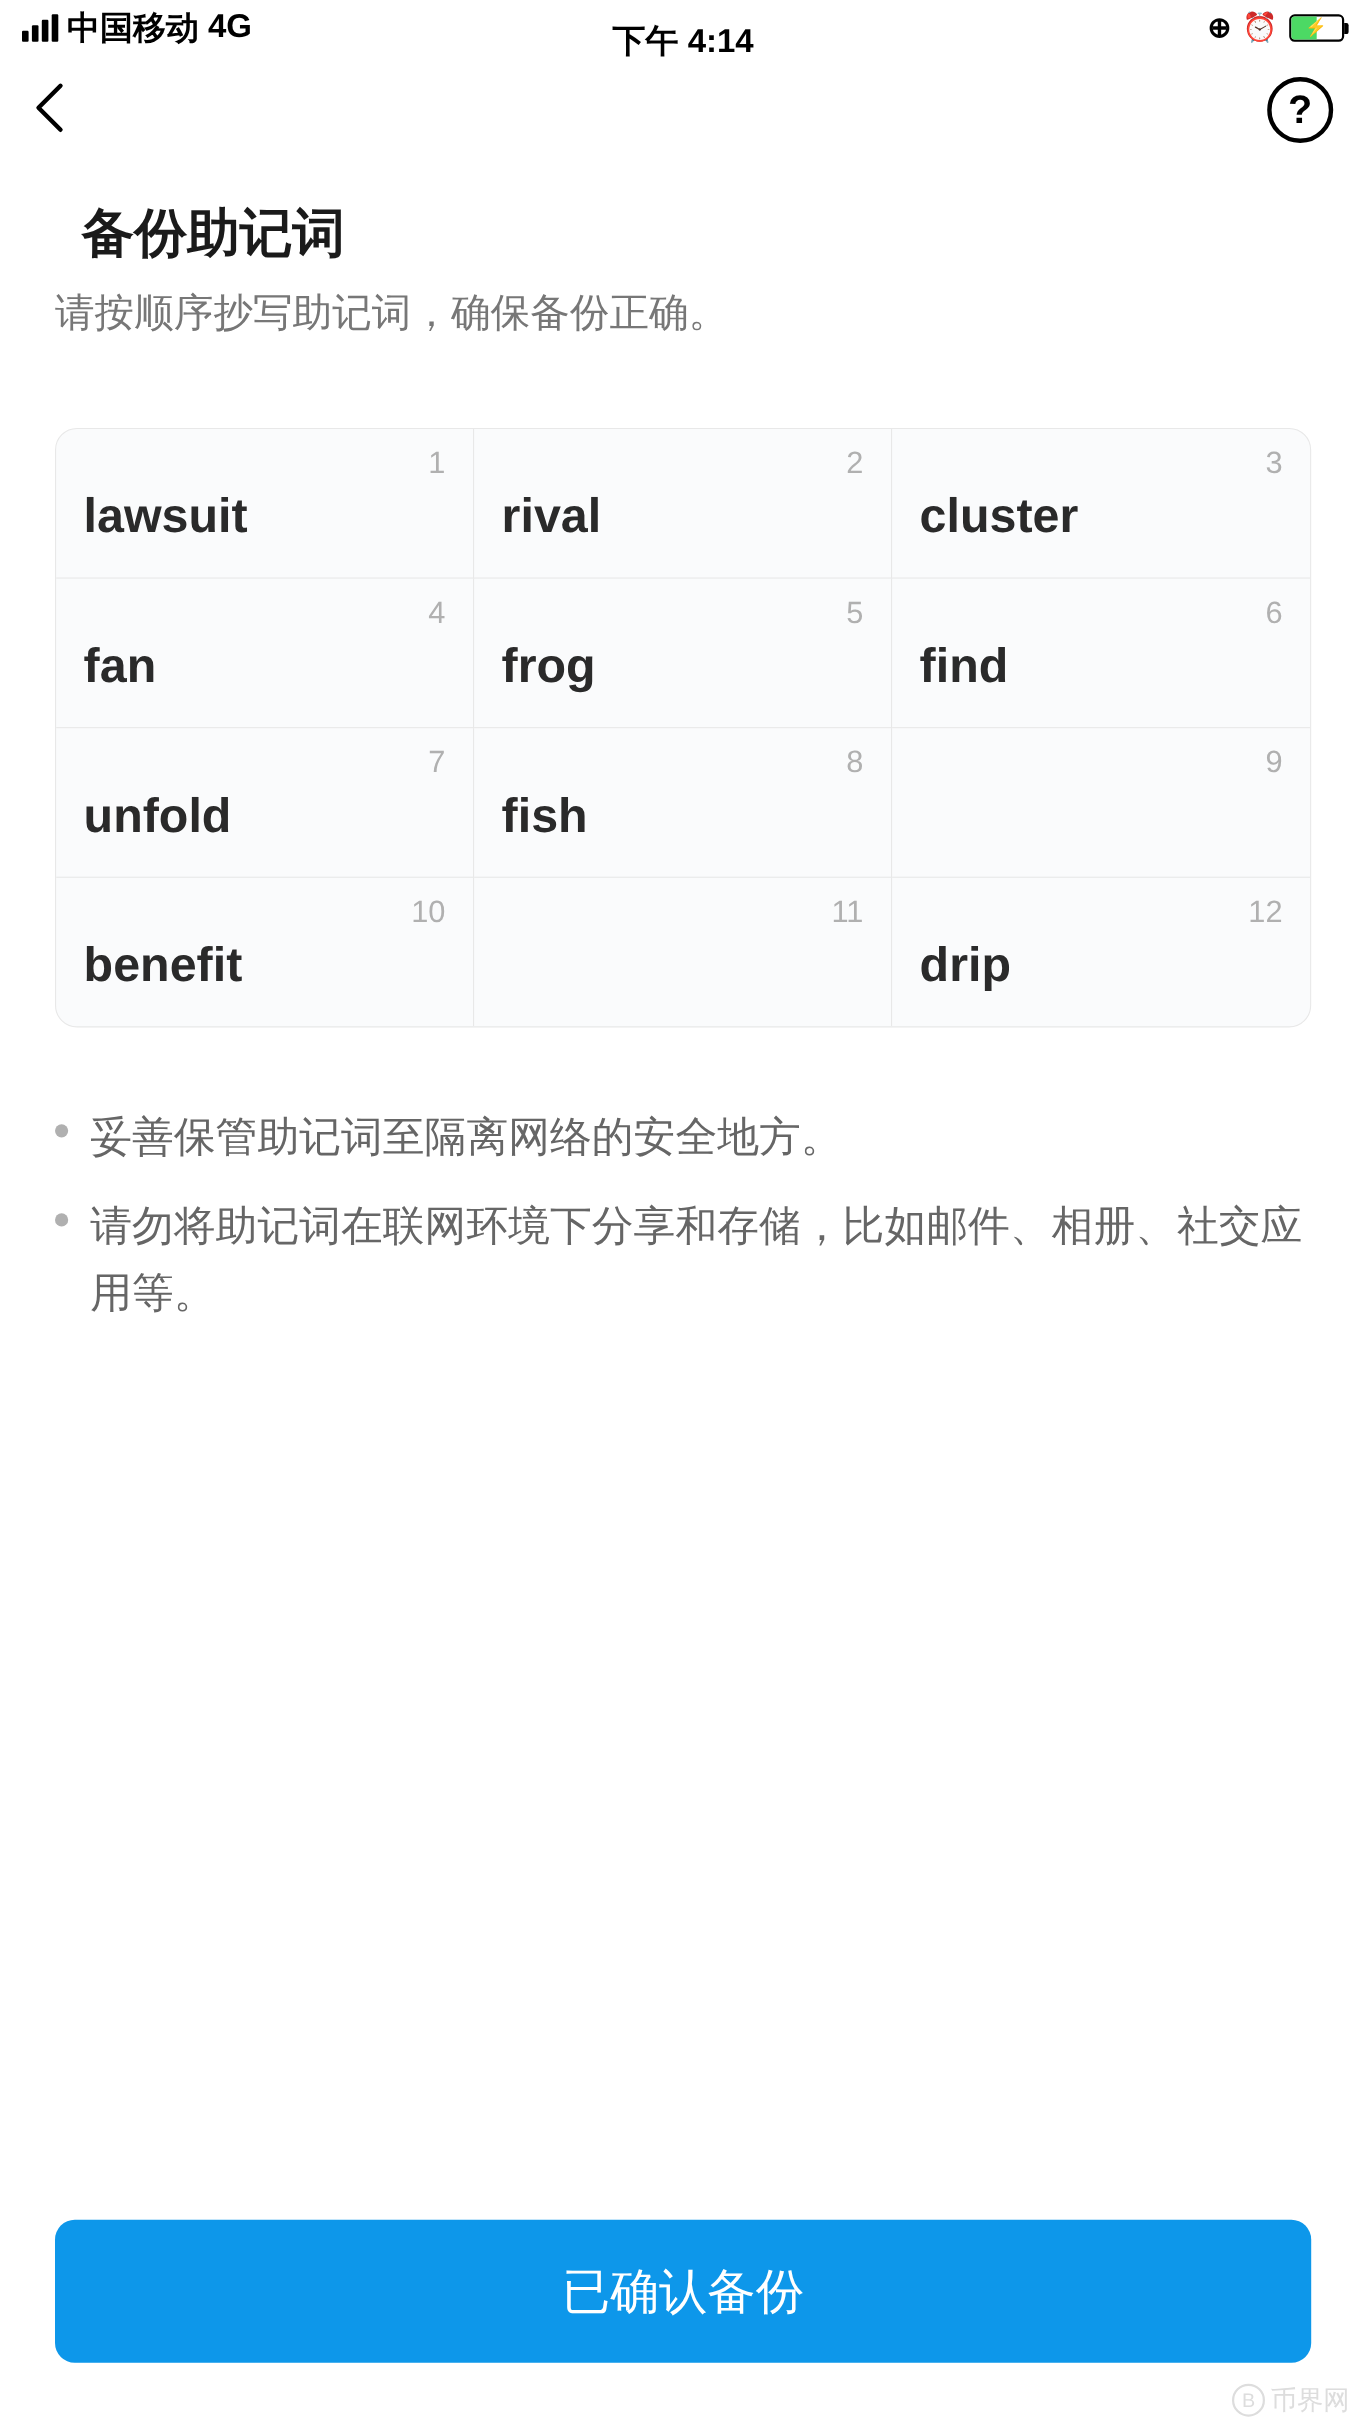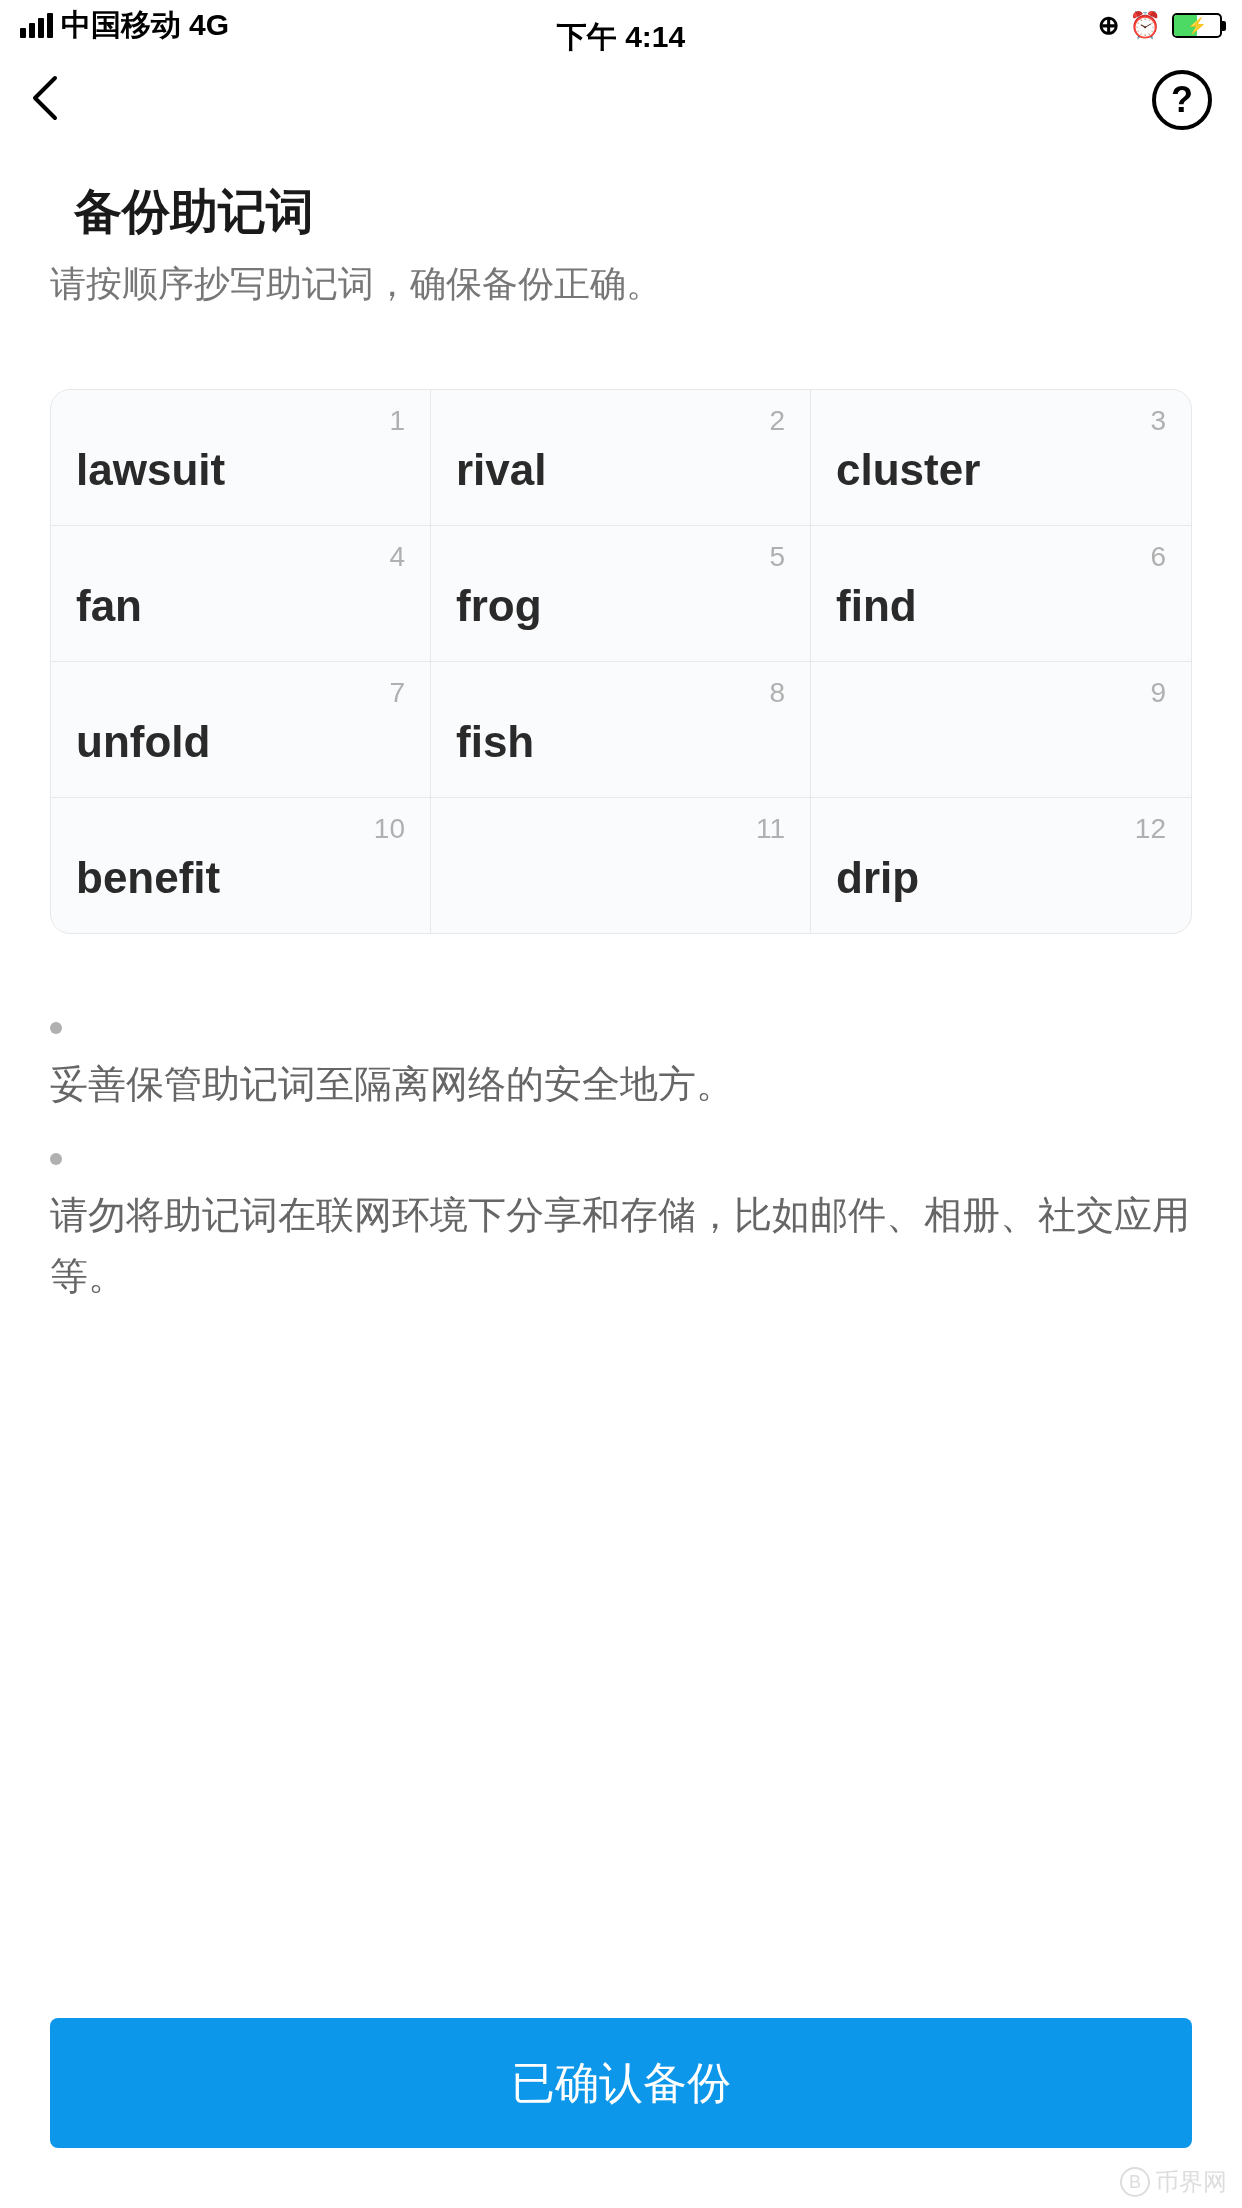--- a/index.html
+++ b/index.html
@@ -188,21 +188,20 @@
     
     .tips {
       padding: 30px 50px;
     }
     
     .tip-item {
       display: flex;
       align-items: flex-start;
       gap: 20px;
       margin-bottom: 20px;
-      flex-direction: column;
     }
     
     .tip-bullet {
       width: 12px;
       height: 12px;
       background: #b0b0b0;
       border-radius: 50%;
       margin-top: 18px;
       flex-shrink: 0;
     }
@@ -214,21 +213,21 @@
     }
     
     
     .confirm-button {
       position: absolute;
       bottom: 60px;
       left: 50px;
       right: 50px;
       height: 130px;
       background: #0d97ea;
-      border-radius: 8px;
+      border-radius: 18px;
       display: flex;
       align-items: center;
       justify-content: center;
       font-size: 44px;
       color: #fff;
       font-weight: 500;
       border: none;
       cursor: pointer;
     }
     

